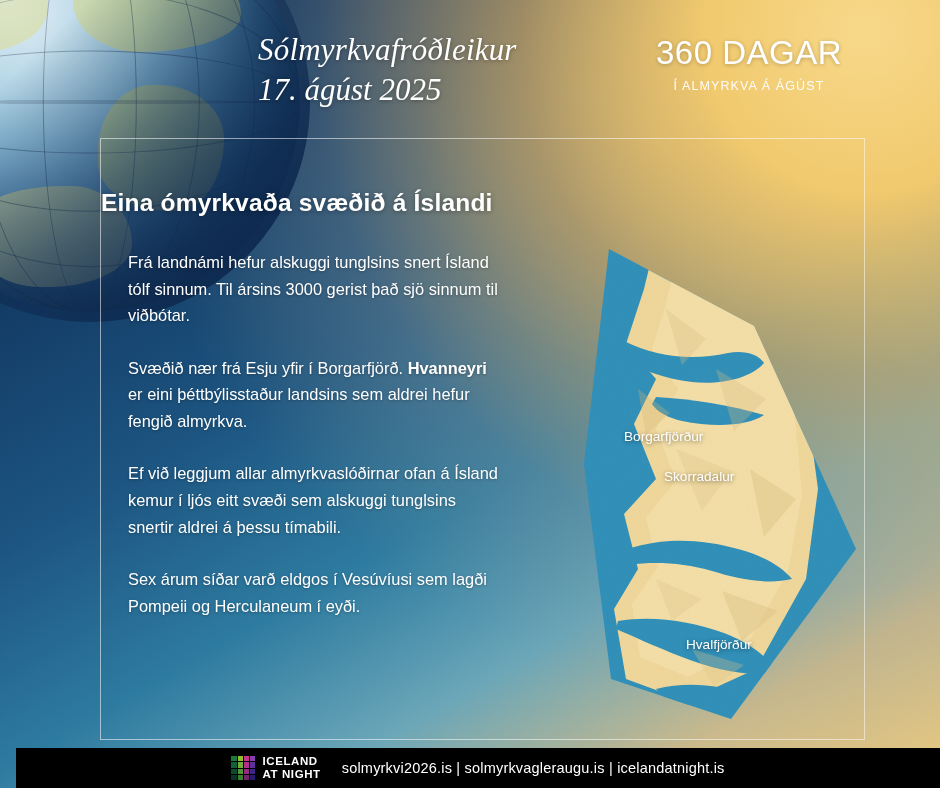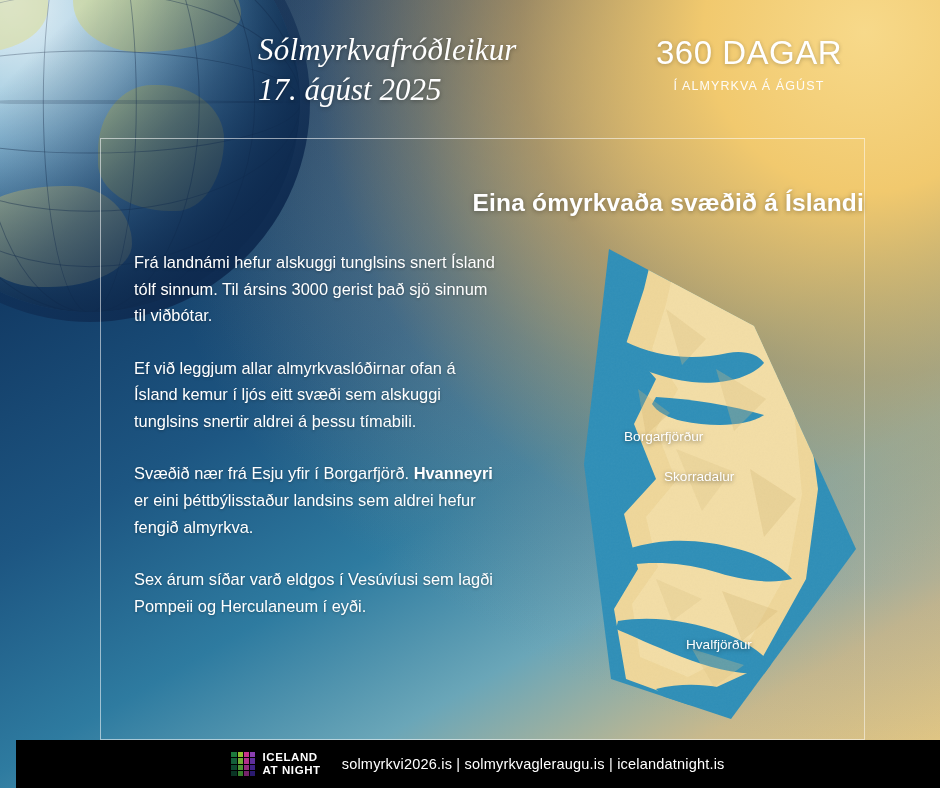--- a/index.html
+++ b/index.html
@@ -146,42 +146,42 @@
     left: 100px;
     top: 138px;
     width: 765px;
     height: 602px;
     border: 1px solid rgba(255,255,255,0.55);
     border-right: 1px solid rgba(255,255,255,0.5);
     box-sizing: border-box;
   }
   .panel-heading {
     position: absolute;
-    left: 0; right: 0;
+    left: 0; right: 12px;
     top: 50px;
-    text-align: right;
+    text-align: left;
     color: #ffffff;
     font-size: 24.5px;
     font-weight: bold;
     letter-spacing: .2px;
     text-shadow: 0 1px 5px rgba(0,0,0,.35);
   }
 
   .body-col {
     position: absolute;
     left: 15px;
     top: 110px;
     width: 385px;
     color: #ffffff;
     font-size: 16.4px;
     line-height: 1.62;
     text-shadow: 0 1px 3px rgba(0,0,0,.3);
   }
   .body-col p {
-    margin: 0 0 26px 18px;
+    margin: 0 0 26px 12px;
   }
   .body-col p:last-child { margin-bottom: 0; }
   .body-col b { font-weight: bold; }
 
   
   .map-wrap {
     position: absolute;
     left: 405px;
     top: 110px;
     width: 350px;
@@ -202,21 +202,21 @@
   }
   .lbl-borgarfjordur { left: 118px; top: 180px; }
   .lbl-skorradalur   { left: 158px; top: 220px; }
   .lbl-hvalfjordur   { left: 180px; top: 388px; }
   .lbl-esja          { left: 212px; top: 514px; }
 
   
   .footer {
     position: absolute;
     left: 16px; right: 0; bottom: 0;
-    height: 48px;
+    height: 40px;
     background: #000000;
     display: flex;
     align-items: center;
     justify-content: center;
     gap: 21px;
   }
   .logo {
     display: flex;
     align-items: center;
     gap: 7px;
@@ -284,22 +284,22 @@
       <div class="countdown-num">360 DAGAR</div>
       <div class="countdown-sub">Í ALMYRKVA Á ÁGÚST</div>
     </div>
   </div>
 
   <div class="panel">
     <div class="panel-heading">Eina ómyrkvaða svæðið á Íslandi</div>
 
     <div class="body-col">
       <p>Frá landnámi hefur alskuggi tunglsins snert Ísland tólf sinnum. Til ársins 3000 gerist það sjö sinnum til viðbótar.</p>
+      <p><span>Svæðið nær frá Esju yfir í Borgarfjörð. </span><b>Hvanneyri</b><span> er eini þéttbýlisstaður landsins sem aldrei hefur fengið almyrkva.</span></p>
       <p>Ef við leggjum allar almyrkvaslóðirnar ofan á Ísland kemur í ljós eitt svæði sem alskuggi tunglsins snertir aldrei á þessu tímabili.</p>
-      <p><span>Svæðið nær frá Esju yfir í Borgarfjörð. </span><b>Hvanneyri</b><span> er eini þéttbýlisstaður landsins sem aldrei hefur fengið almyrkva.</span></p>
       <p>Sex árum síðar varð eldgos í Vesúvíusi sem lagði Pompeii og Herculaneum í eyði.</p>
     </div>
 
     <div class="map-wrap">
       <svg class="map-shape" viewBox="0 0 350 470">
         <defs>
           <clipPath id="mapClip">
             <polygon points="103,0 248,77 350,300 225,470 105,430 78,215"></polygon>
           </clipPath>
           <filter id="grain">

